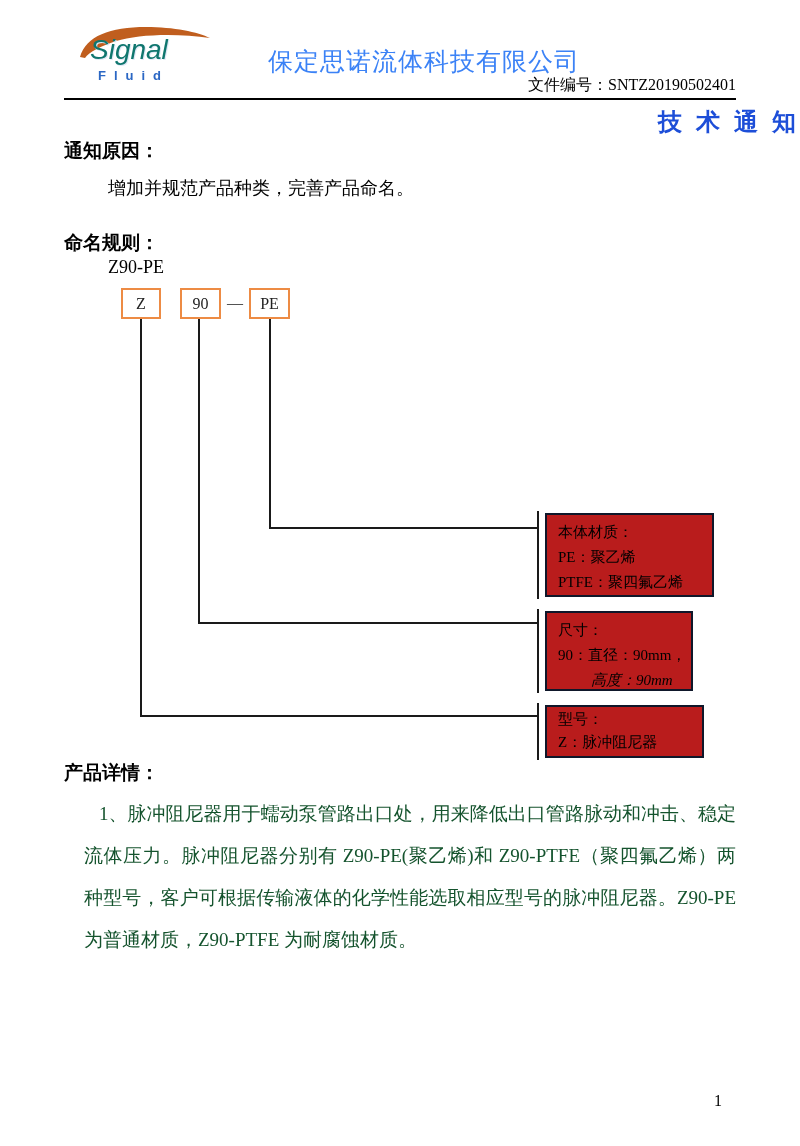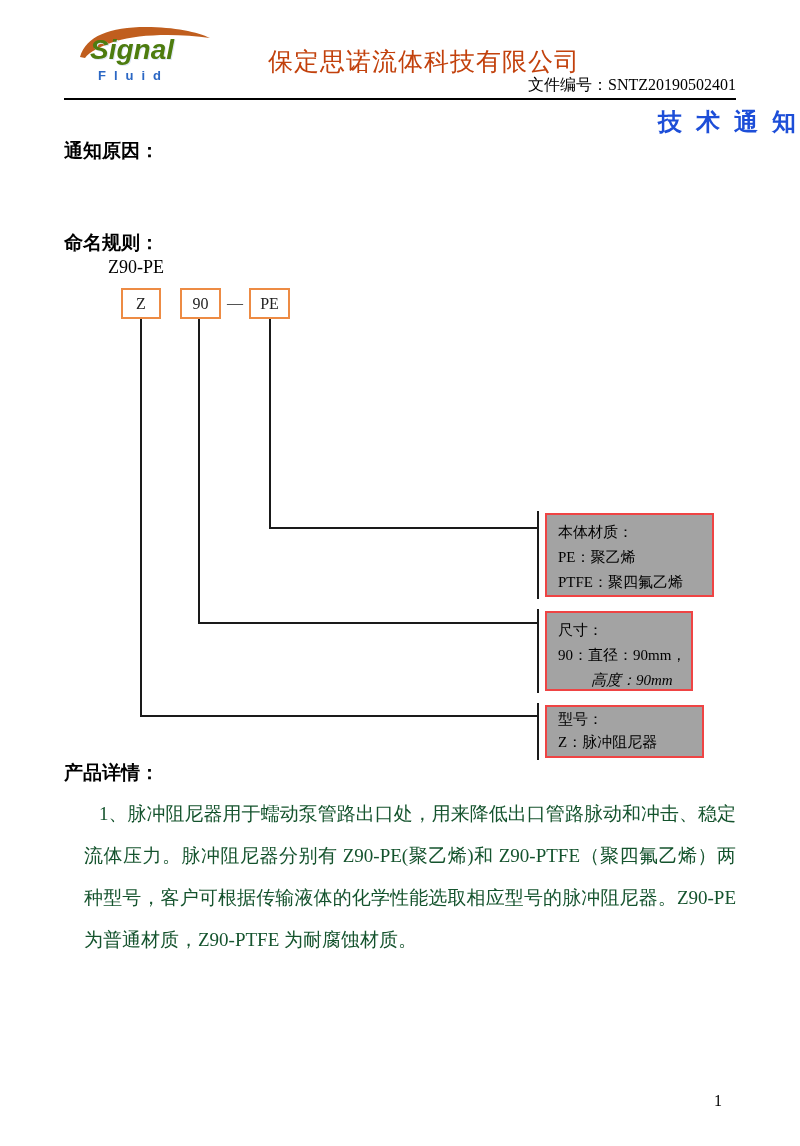--- a/index.html
+++ b/index.html
@@ -14,34 +14,34 @@
     color: #111;
     overflow: hidden;
   }
 
   
   .logo { position: absolute; left: 74px; top: 24px; width: 140px; height: 66px; }
   .logo-swoosh { position: absolute; left: 0; top: 0; width: 140px; height: 36px; }
   .logo-name {
     position: absolute; left: 16px; top: 12px;
     font-family: "Liberation Sans", sans-serif;
-    font-style: italic; font-weight: bold;
+    font-style: italic; font-weight: normal;
     font-size: 28px; line-height: 28px;
-    color: #4d7c0f; letter-spacing: 0px;
+    color: #0f766e; letter-spacing: 0px;
     text-shadow: 1px 1px 0 #dfe8f6;
   }
   .logo-sub {
     position: absolute; left: 24px; top: 44px;
     font-family: "Liberation Sans", sans-serif;
     font-weight: bold;
     font-size: 13px; color: #2b67c4; letter-spacing: 8px;
   }
   .company {
     position: absolute; left: 268px; top: 45px;
-    font-size: 25px; letter-spacing: 1px; color: #c2410c; text-align: right;
+    font-size: 25px; letter-spacing: 1px; color: #3b82f6; text-align: right;
   }
   .doc-number {
     position: absolute; right: 64px; top: 75px;
     font-size: 16px; color: #000;
   }
   .header-rule {
     position: absolute; left: 64px; top: 98px;
     width: 672px; height: 2px; background: #000;
   }
 
@@ -76,21 +76,21 @@
   .code-90 { left: 180px; width: 41px; }
   .code-pe { left: 249px; width: 41px; }
   .code-sep {
     position: absolute; left: 221px; top: 288px; width: 28px; height: 31px;
     text-align: center; line-height: 29px; font-size: 16px; color: #333;
   }
   .connector-svg { position: absolute; left: 0; top: 0; width: 800px; height: 1146px; pointer-events: none; }
 
   .legend-box {
     position: absolute; left: 545px;
-    border: 2px solid #ef4444; background: #a3a3a3;
+    border: 2px solid #0f172a; background: #b91c1c;
     padding: 5px 0 0 11px; font-size: 15px; color: #000;
   }
   .legend-box div { line-height: 25px; white-space: nowrap; }
   .legend-material { top: 513px; width: 169px; height: 84px; }
   .legend-size     { top: 611px; width: 148px; height: 80px; }
   .legend-model    { top: 705px; width: 159px; height: 53px; padding-top: 1px; }
   .legend-model div { line-height: 23px; }
   .indent-line { padding-left: 33px; font-style: italic; }
 </style>
 </head>
@@ -105,20 +105,21 @@
     <span class="logo-name">Signal</span>
     <span class="logo-sub">Fluid</span>
   </div>
   <div class="company">保定思诺流体科技有限公司</div>
   <div class="doc-number">文件编号：SNTZ20190502401</div>
   <div class="header-rule"></div>
 
   <div class="doc-title">技 术 通 知</div>
 
   <div class="h-bold heading-reason">通知原因：</div>
+  <div class="body-line reason-1">增加并规范产品种类，完善产品命名。</div>
 
   <div class="h-bold heading-naming">命名规则：</div>
   <div class="body-line naming-example">Z90-PE</div>
 
   <div class="code-box code-z">Z</div>
   <div class="code-box code-90">90</div>
   <div class="code-sep">—</div>
   <div class="code-box code-pe">PE</div>
 
   <svg class="connector-svg" viewBox="0 0 800 1146" xmlns="http://www.w3.org/2000/svg">

